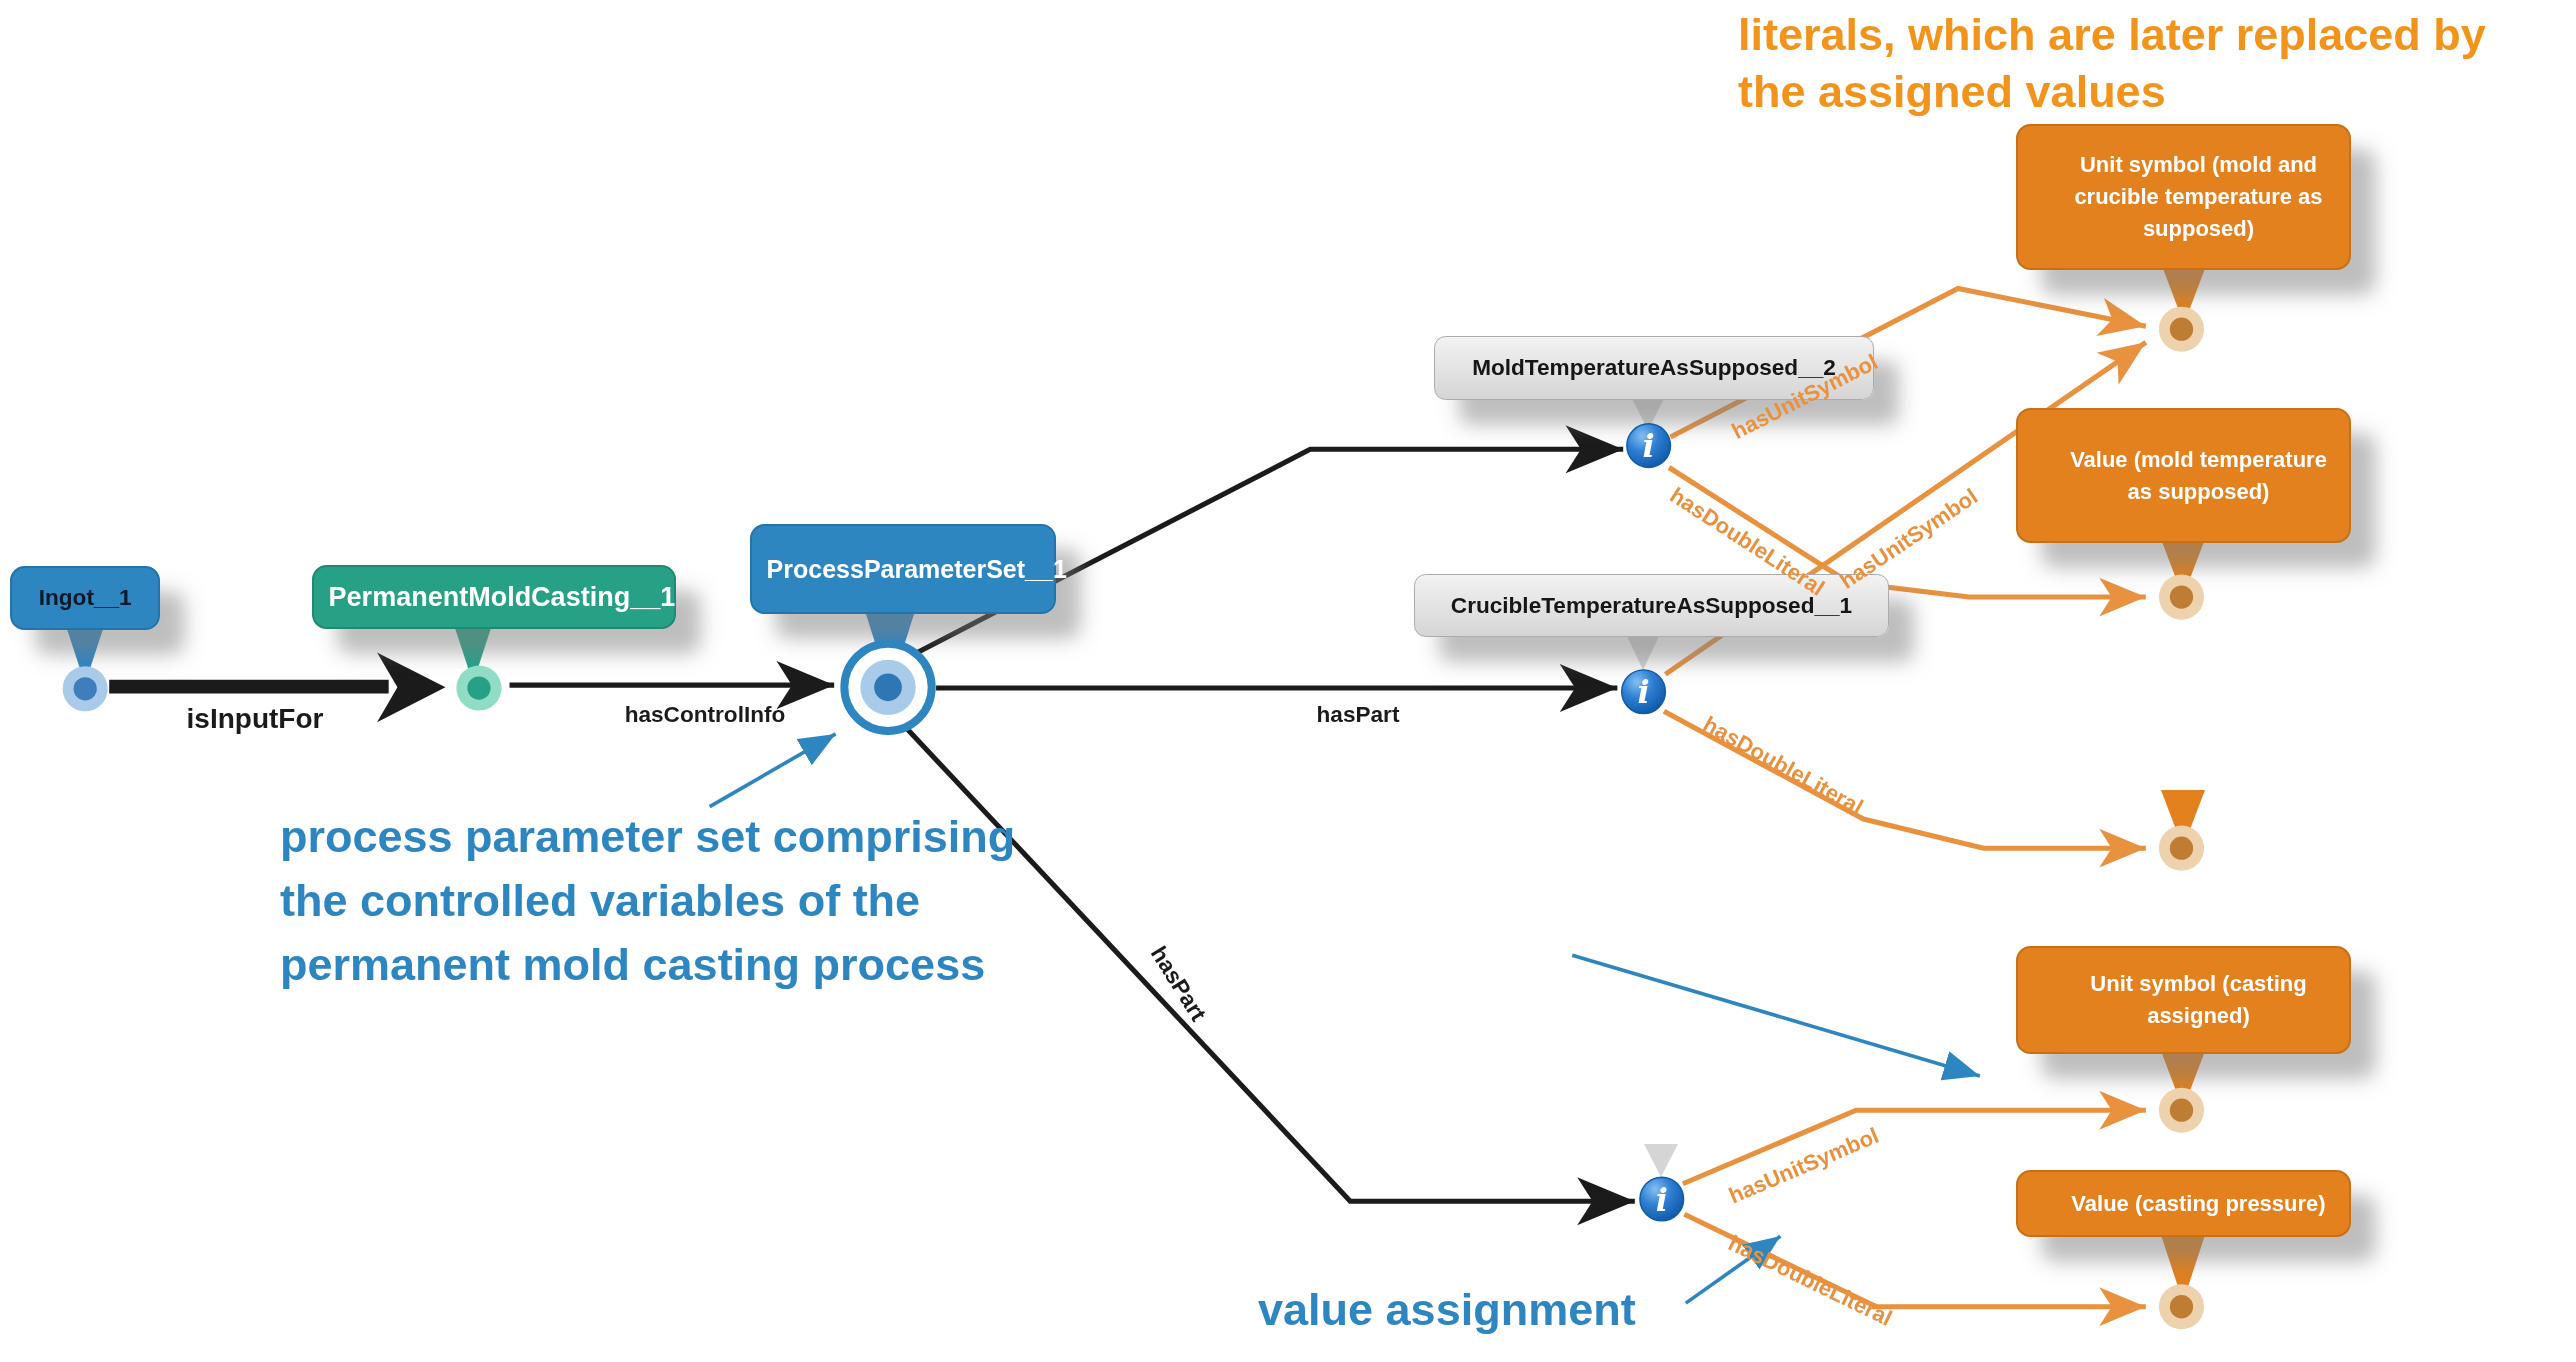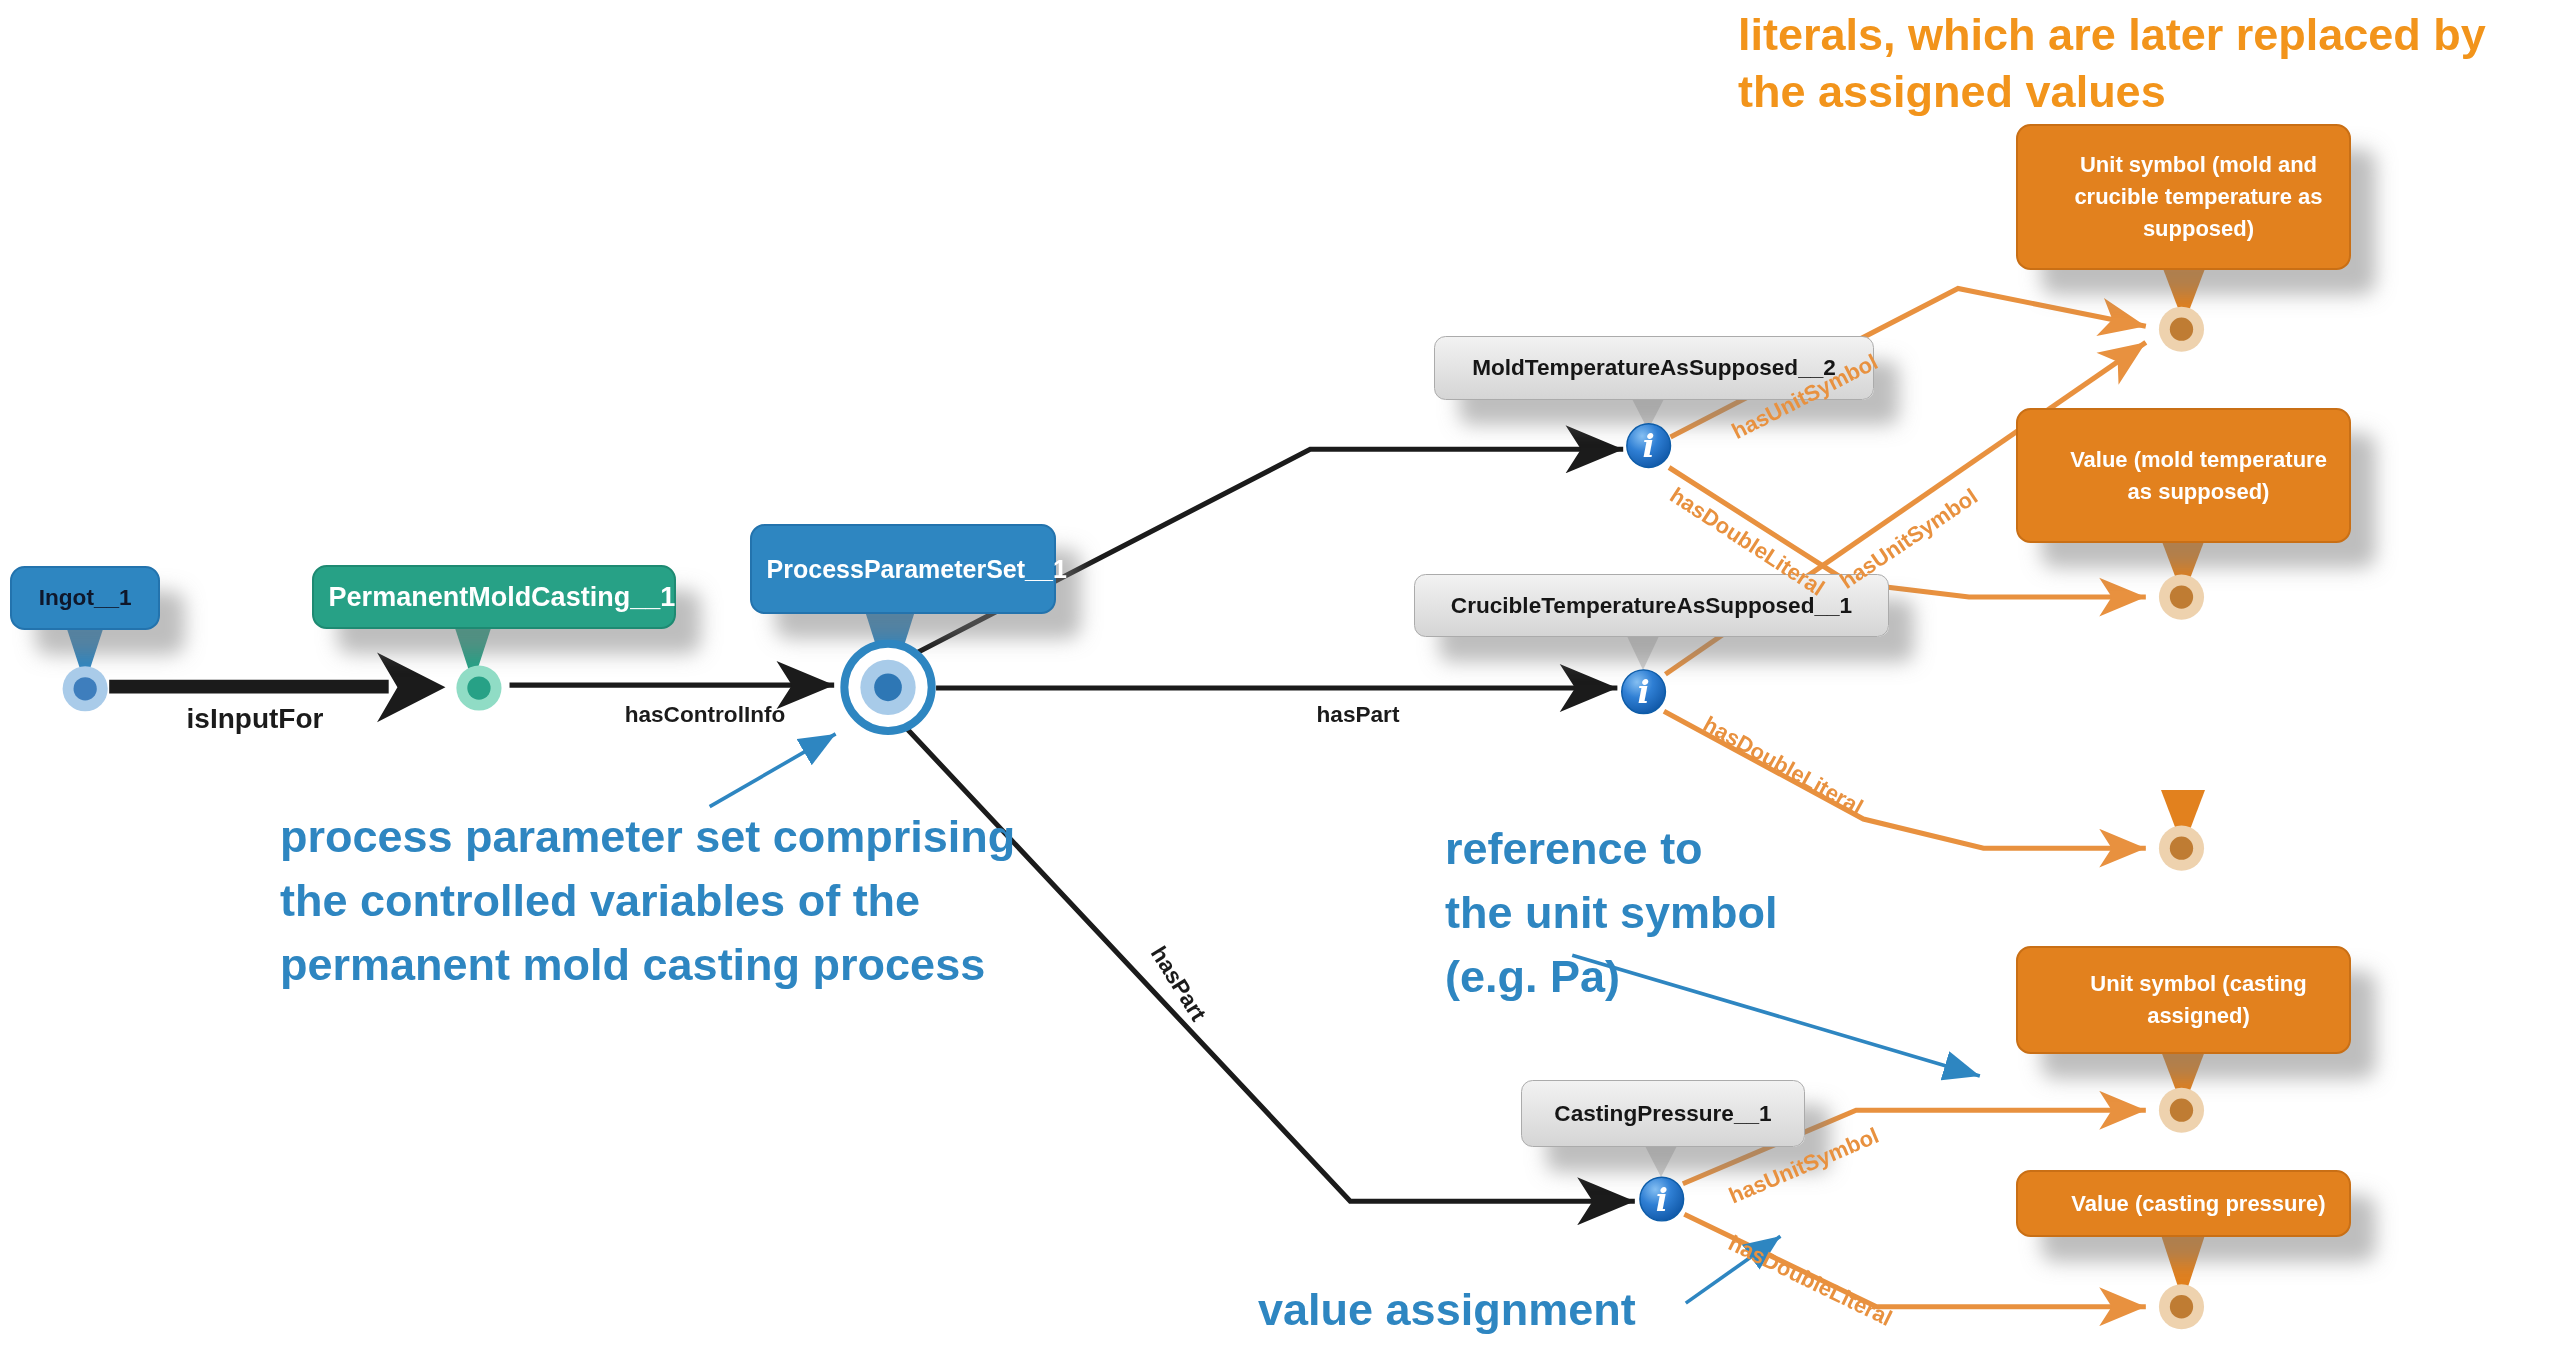--- a/index.html
+++ b/index.html
@@ -120,23 +120,20 @@
   </div>
   <div class="balloon b-big" style="left:750px; top:524px;  width:306px; height:90px; font-size:25px;">
     <span class="lbl">ProcessParameterSet__1</span>
   </div>
   <div class="balloon b-gray" style="left:1434px; top:336px;  width:440px; height:64px;">
     <span class="lbl">MoldTemperatureAsSupposed__2</span>
   </div>
   <div class="balloon b-gray" style="left:1414px; top:574px;  width:475px; height:63px;">
     <span class="lbl">CrucibleTemperatureAsSupposed__1</span>
   </div>
-  <div class="balloon b-gray" style="left:1521px; top:1080px; width:284px; height:67px;">
-    <span class="lbl">CastingPressure__1</span>
-  </div>
   <div class="balloon b-orange" style="left:2016px; top:124px;  width:335px; height:146px;">
     <span class="lbl">Unit symbol (mold and crucible temperature as supposed)</span>
   </div>
   <div class="balloon b-orange" style="left:2016px; top:408px;  width:335px; height:135px;">
     <span class="lbl">Value (mold temperature as supposed)</span>
   </div>
   <div class="balloon b-orange" style="left:2016px; top:946px; width:335px; height:108px;">
     <span class="lbl">Unit symbol (casting assigned)</span>
   </div>
   <div class="balloon b-orange" style="left:2016px; top:1170px; width:335px; height:67px;">
@@ -206,19 +203,16 @@
   <div class="elabel olabel" style="left:1909px; top:539px; transform:translate(-50%,-50%) rotate(-34deg);">hasUnitSymbol</div>
   <div class="elabel olabel" style="left:1783px; top:766px; transform:translate(-50%,-50%) rotate(29deg);">hasDoubleLiteral</div>
   <div class="elabel olabel" style="left:1804px; top:1166px; transform:translate(-50%,-50%) rotate(-23deg);">hasUnitSymbol</div>
   <div class="elabel olabel" style="left:1810px; top:1281px; transform:translate(-50%,-50%) rotate(26deg);">hasDoubleLiteral</div>
 
   <div class="note note-orange" style="left:1738px; top:5.8px; width:852px;">literals, which are later replaced by
 the assigned values</div>
   <div class="note" style="left:280px; top:805px;">process parameter set comprising
 the controlled variables of the
 permanent mold casting process</div>
-  <div class="note" style="left:1445px; top:817px;">reference to
-the unit symbol
-(e.g. Pa)</div>
   <div class="note" style="left:1258px; top:1278px;">value assignment</div>
 
 </div>
 
 
 </body></html>

